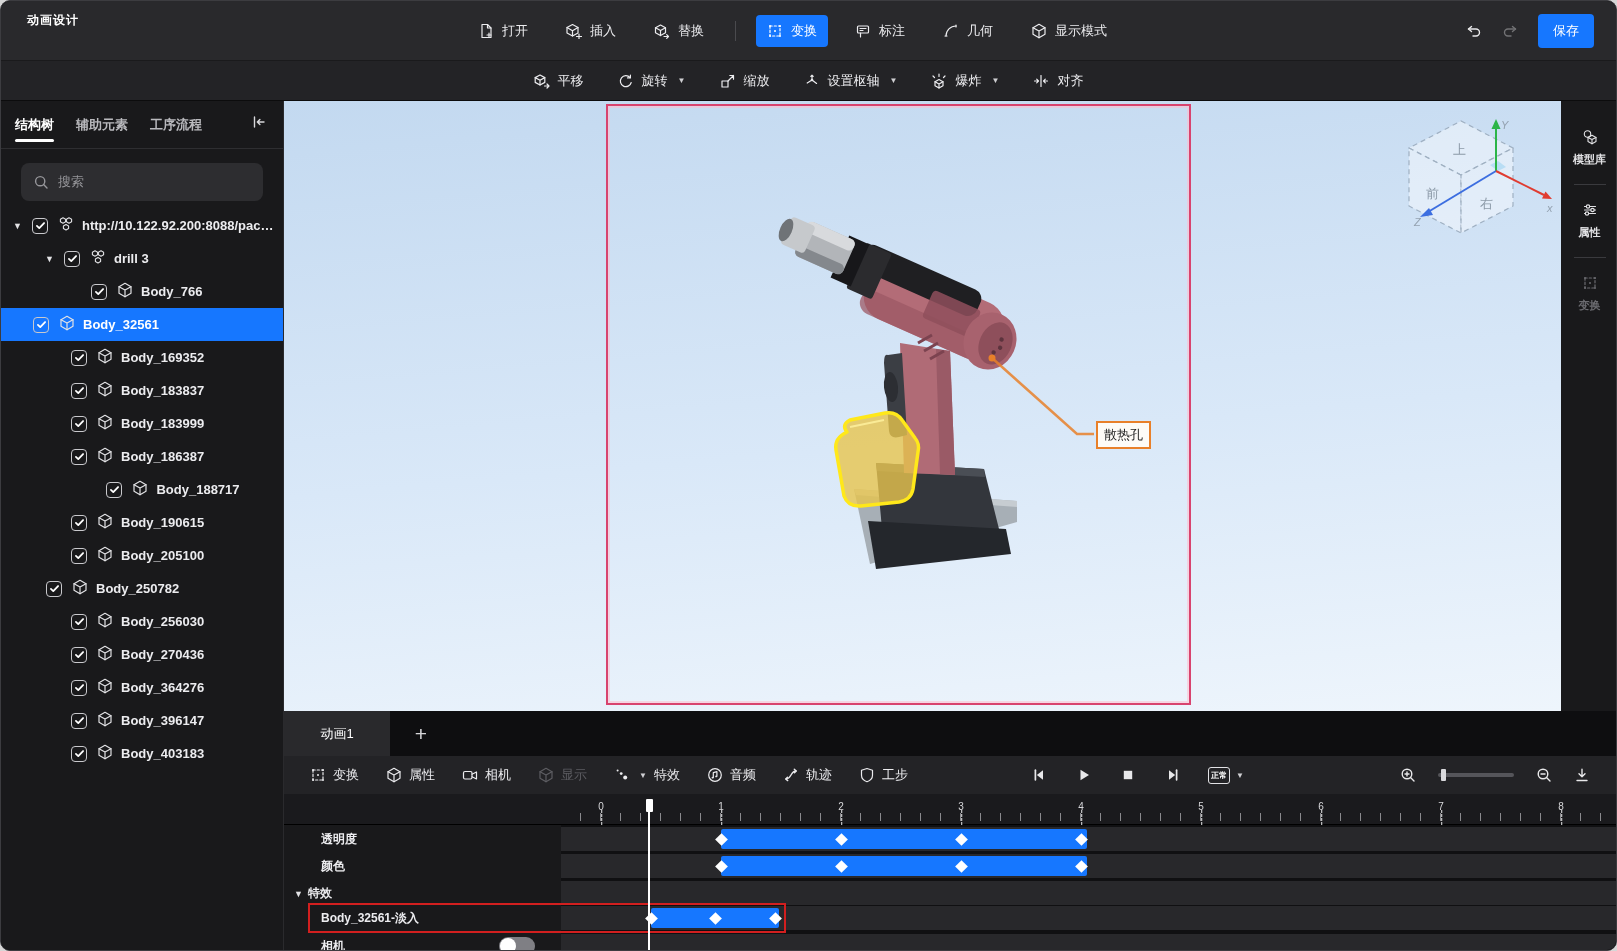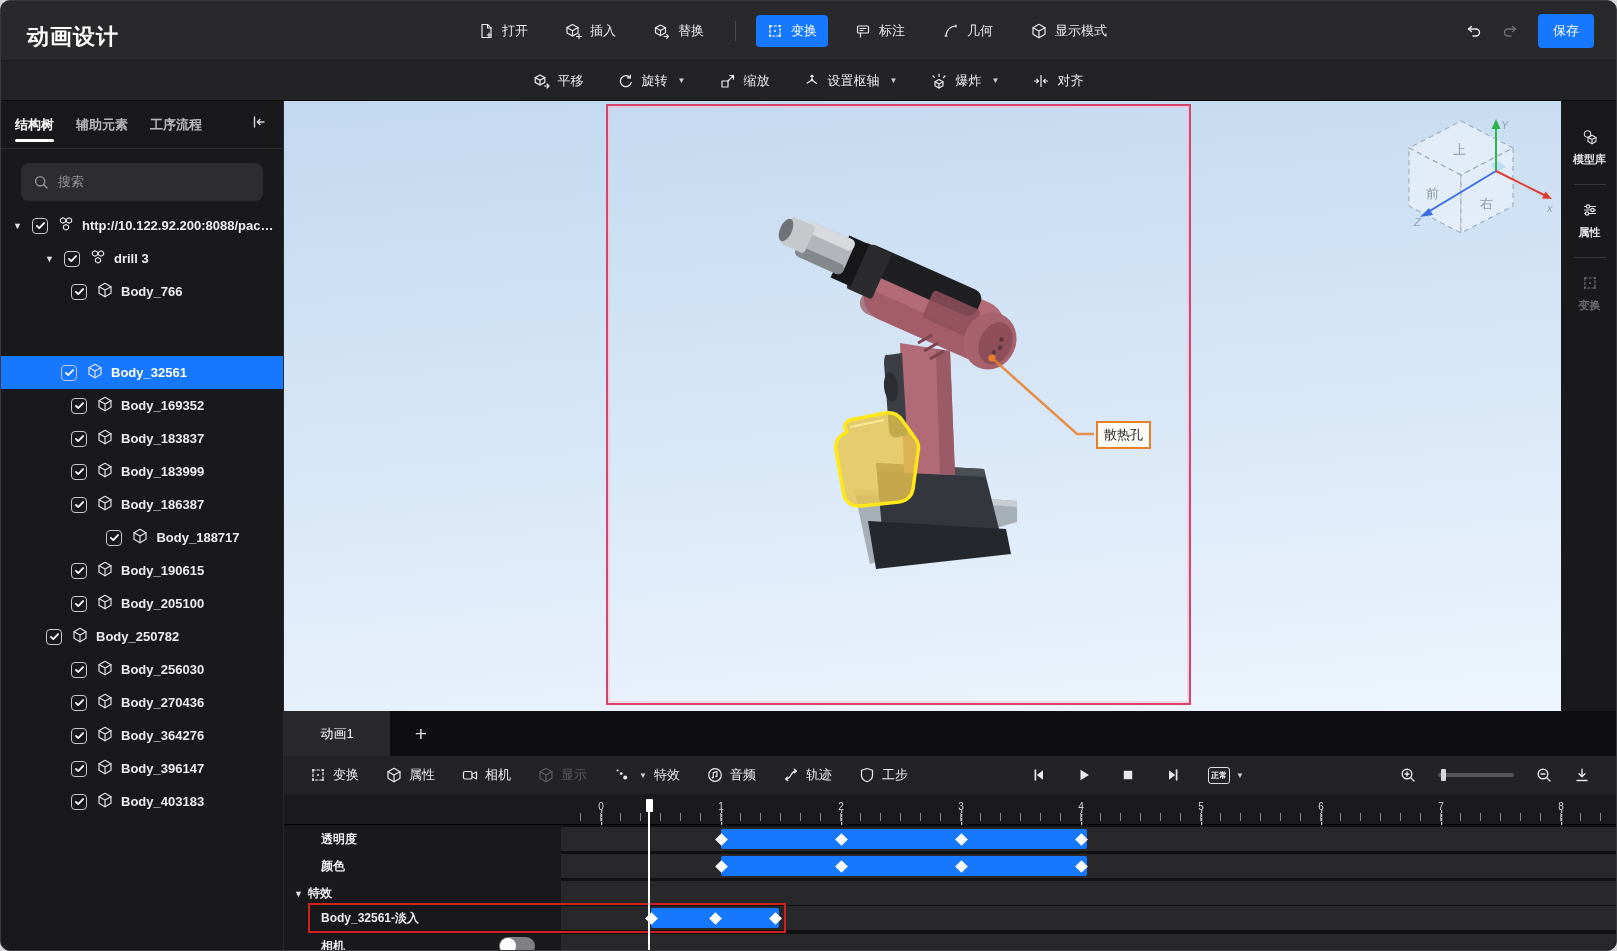--- a/index.html
+++ b/index.html
@@ -2,21 +2,21 @@
 <html><head>
 <meta charset="utf-8">
 <style>
 *{box-sizing:border-box;margin:0;padding:0}
 body{background:#d6d6d6;font-family:"Liberation Sans","DejaVu Sans",sans-serif}
 .window{position:relative;width:1617px;height:951px;background:#101012;border-radius:10px;overflow:hidden;border:1px solid #3c3c40;color:#e8e8ea;font-family:"Liberation Sans","DejaVu Sans",sans-serif}
 .icn{display:inline-flex;align-items:center;justify-content:center;line-height:0}
 .dim{opacity:.38}
 
 .topbar{position:absolute;left:0;top:0;width:100%;height:60px;background:#29292c;border-bottom:1px solid #1a1a1c}
-.app-title{position:absolute;left:26px;top:21px;font-size:22px;font-weight:bold;letter-spacing:1px;color:#fff}
+.app-title{position:absolute;left:26px;top:11px;font-size:12px;font-weight:bold;letter-spacing:1px;color:#fff}
 .top-tools{position:absolute;left:466px;top:0;height:60px;display:flex;align-items:center;gap:16px}
 .ttool{display:flex;align-items:center;gap:8px;font-size:13px;padding:7px 11px;border-radius:4px;cursor:pointer;white-space:nowrap;color:#ececef}
 .ttool.active{background:#1677ff;color:#fff}
 .vdiv{width:1px;height:20px;background:#4a4a4e;margin:0 4px}
 .top-right{position:absolute;right:22px;top:0;height:60px;display:flex;align-items:center;gap:20px}
 .save-btn{background:#1677ff;color:#fff;border:none;border-radius:4px;font-size:13px;padding:8px 15px;font-family:inherit;cursor:pointer}
 
 .subbar{position:absolute;left:0;top:60px;width:100%;height:40px;background:#232326;display:flex;align-items:center;justify-content:center;gap:34px;border-bottom:1px solid #0c0c0d}
 .stool{display:flex;align-items:center;gap:8px;font-size:13px;cursor:pointer;white-space:nowrap;color:#ececef}
 .caret{font-size:8px;color:#cfcfd2;margin-left:2px}
@@ -285,33 +285,33 @@
               <path d="M2.8 8.6 6.2 11.8 13.2 4.4"></path>
             </svg>
           </span>
           <span class="ticn"><svg width="16" height="16" viewBox="0 0 16 16" fill="none" stroke="currentColor" stroke-width="1.1" stroke-linecap="round" stroke-linejoin="round">
               <path d="M5 1.8 7.6 3.2v2.6L5 7.2 2.4 5.8V3.2z"></path>
               <path d="M11 1.8 13.6 3.2v2.6L11 7.2 8.4 5.8V3.2z"></path>
               <path d="M8 8.6 10.6 10v2.6L8 14 5.4 12.6V10z"></path>
             </svg></span>
           <span class="tlabel">drill 3</span>
         </div>
-        <div class="trow" style="padding-left: 70px;">
+        <div class="trow" style="padding-left: 90px;">
           <span class="cbox">
             <svg width="11" height="11" viewBox="0 0 16 16" fill="none" stroke="#fff" stroke-width="2.6" stroke-linecap="round" stroke-linejoin="round">
               <path d="M2.8 8.6 6.2 11.8 13.2 4.4"></path>
             </svg>
           </span>
           <span class="ticn"><svg width="16" height="16" viewBox="0 0 16 16" fill="none" stroke="currentColor" stroke-width="1.2" stroke-linecap="round" stroke-linejoin="round">
               <path d="M8 1.3 14 4.7v6.6L8 14.7 2 11.3V4.7z"></path>
               <path d="M2 4.7 8 8l6-3.3M8 8v6.7"></path>
             </svg></span>
           <span class="tlabel">Body_766</span>
         </div>
-        <div class="trow selected" style="padding-left: 60px; margin-top: 48px;">
+        <div class="trow selected" style="padding-left: 32px;">
           <span class="cbox">
             <svg width="11" height="11" viewBox="0 0 16 16" fill="none" stroke="#fff" stroke-width="2.6" stroke-linecap="round" stroke-linejoin="round">
               <path d="M2.8 8.6 6.2 11.8 13.2 4.4"></path>
             </svg>
           </span>
           <span class="ticn"><svg width="16" height="16" viewBox="0 0 16 16" fill="none" stroke="currentColor" stroke-width="1.2" stroke-linecap="round" stroke-linejoin="round">
               <path d="M8 1.3 14 4.7v6.6L8 14.7 2 11.3V4.7z"></path>
               <path d="M2 4.7 8 8l6-3.3M8 8v6.7"></path>
             </svg></span>
           <span class="tlabel">Body_32561</span>

